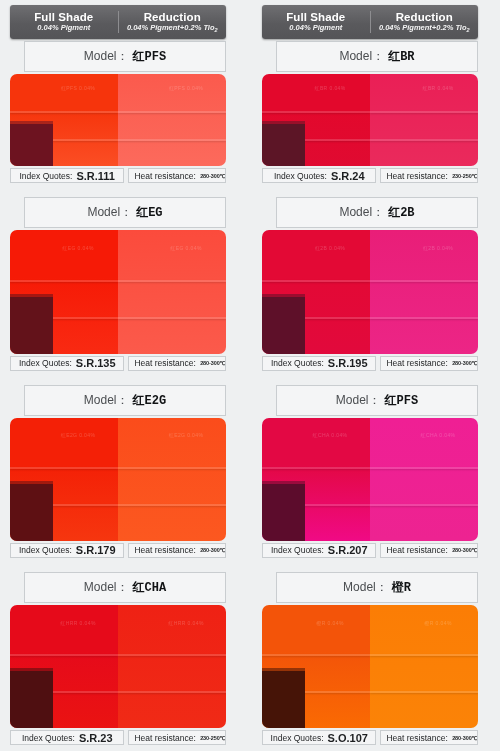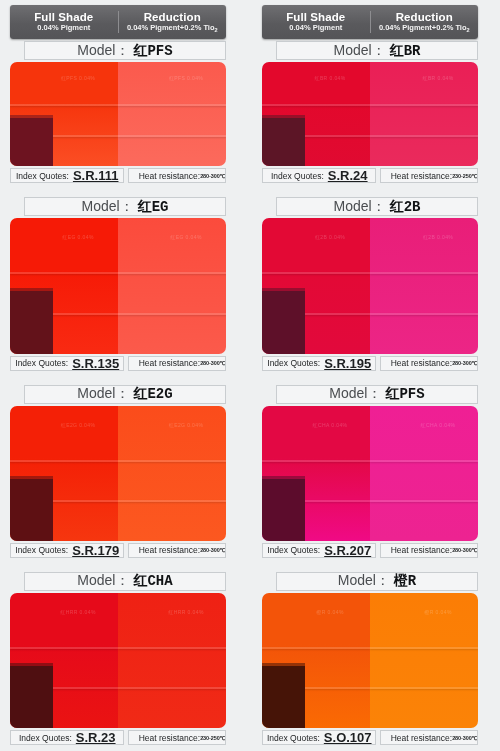--- a/index.html
+++ b/index.html
@@ -46,34 +46,34 @@
     box-shadow: 0 1px 2px rgba(0,0,0,.35);
   }
   .hdr-cell {
     flex: 1;
     text-align: center;
     line-height: 1.12;
     padding: 0 2px;
   }
   .hdr-cell + .hdr-cell { border-left: 1px solid #8d8d90; }
   .hdr-t1 { font-size: 11.5px; font-weight: bold; letter-spacing: .1px; }
-  .hdr-t2 { font-size: 7.5px; font-weight: bold; opacity: .93; white-space: nowrap; }
+  .hdr-t2 { font-size: 7.5px; font-weight: bold; opacity: .93; white-space: nowrap; font-style: italic; }
   .hdr-t2 sub { font-size: 5.5px; vertical-align: baseline; position: relative; top: 2px; }
 
   
   .model {
-    height: 19px;
+    height: 31px;
     margin: 0 6px 2px 20px;
     background: #f4f5f6;
     border: 1px solid #c9cdd0;
     display: flex;
     align-items: center;
     justify-content: center;
     gap: 4px;
-    font-size: 14px;
+    font-size: 12px;
     color: #2e3133;
   }
   .model .mk { color: #4a4d50; }
   .model .mv { font-weight: bold; color: #111315; font-family: Liberation Mono, monospace; }
 
   
   .swatches {
     flex: 1;
     margin: 0 6px;
     display: flex;
@@ -146,23 +146,23 @@
     display: flex;
     align-items: center;
     justify-content: center;
     gap: 4px;
     font-size: 8.5px;
     color: #1d1f21;
     white-space: nowrap;
     overflow: hidden;
   }
   .foot-cell.idx { flex: 0 0 53%; text-align: center; }
-  .foot-cell.heat { flex: 1; justify-content: flex-end; padding-left: 5px; gap: 0; }
+  .foot-cell.heat { flex: 1; justify-content: space-between; padding-left: 5px; gap: 0; }
   .foot-lbl { font-size: 8.5px; }
-  .foot-val { font-weight: bold; font-size: 13px; text-decoration: underline; }
+  .foot-val { font-weight: bold; font-size: 11px; }
   .heat-val { font-size: 5.5px; font-weight: bold; letter-spacing: -.1px; }
   .panel.norow1 .model { margin-top: 8px; }
 </style>
 </head>
 <body>
 
 <div class="sheet">
 
   <div class="panel">
     <div class="hdr">

